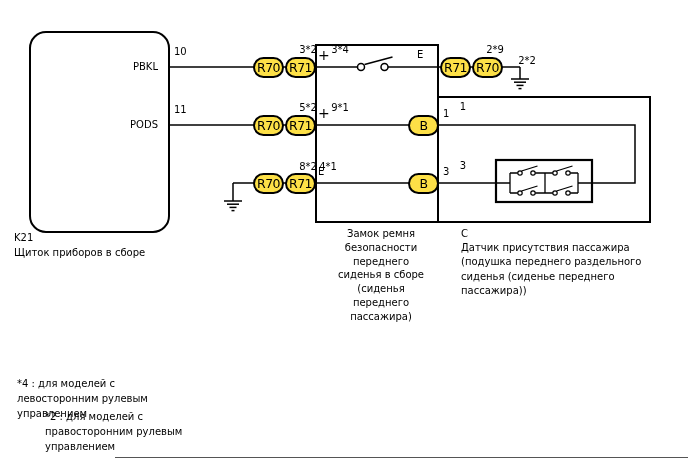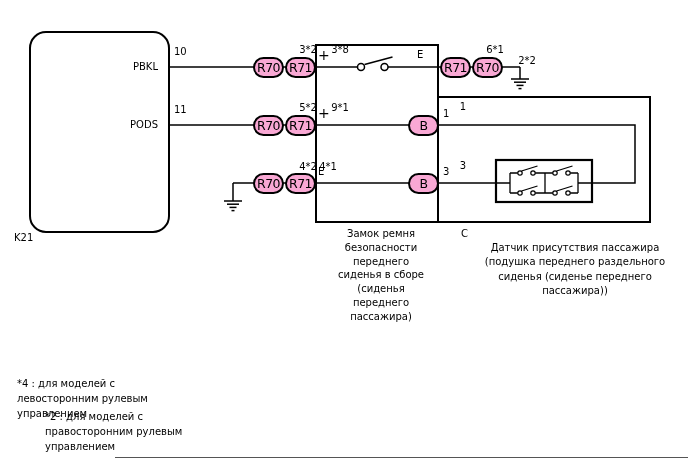--- a/index.html
+++ b/index.html
@@ -4,21 +4,21 @@
 <style>
   html,body{margin:0;padding:0;background:#fff;}
   .stage{position:relative;width:688px;height:463px;background:#ffffff;
          font-family:"DejaVu Sans",sans-serif;overflow:hidden;color:#000;}
   svg.diagram{position:absolute;left:0;top:0;}
   .lbl{position:absolute;font-size:10px;line-height:14.5px;white-space:pre-line;}
   .ctr{transform:translateX(-50%);margin-left:40px;}
   .rt{text-align:right;}
   .sym{font-size:14px;line-height:14px;}
   .oval{position:absolute;box-sizing:border-box;width:31px;height:21px;
-        border:2px solid #000;border-radius:10.5px;background:#f9a8d4;
+        border:2px solid #000;border-radius:10.5px;background:#fde047;
         display:flex;align-items:center;justify-content:center;
         font-size:12.5px;letter-spacing:-0.5px;}
   .cap7{line-height:13.8px;}
   .capS{line-height:14.4px;}
   .fn{line-height:15px;}
   .divider{position:absolute;height:1px;background:#555;}
 </style>
 </head>
 <body>
 
@@ -87,29 +87,29 @@
     </g>
   </svg>
 
   <div class="lbl rt" style="left:60px;top:118px;width:98px;">PODS</div>
   <div class="lbl rt" style="left:60px;top:60px;width:98px;">PBKL</div>
 
   <div class="lbl" style="left:174px;top:45px;">10</div>
   <div class="lbl" style="left:174px;top:103px;">11</div>
 
   <div class="lbl ctr" style="left:268px;top:42.5px;">3*2</div>
-  <div class="lbl ctr" style="left:300px;top:42.5px;">3*8</div>
+  <div class="lbl ctr" style="left:300px;top:42.5px;">3*4</div>
 
   <div class="lbl ctr" style="left:268px;top:100.5px;">5*2</div>
   <div class="lbl ctr" style="left:300px;top:100.5px;">9*1</div>
 
-  <div class="lbl ctr" style="left:268px;top:159.5px;">4*2</div>
+  <div class="lbl ctr" style="left:268px;top:159.5px;">8*2</div>
   <div class="lbl ctr" style="left:288px;top:159.5px;text-align:center;">4*1</div>
 
-  <div class="lbl ctr" style="left:455px;top:42.5px;">6*1</div>
+  <div class="lbl ctr" style="left:455px;top:42.5px;">2*9</div>
   <div class="lbl ctr" style="left:487px;top:54px;">2*2</div>
 
   <div class="oval" style="left:253px;top:56.5px;">R70</div>
   <div class="oval" style="left:285px;top:56.5px;">R71</div>
   <div class="oval" style="left:253px;top:114.5px;">R70</div>
   <div class="oval" style="left:285px;top:114.5px;">R71</div>
   <div class="oval" style="left:253px;top:172.5px;">R70</div>
   <div class="oval" style="left:285px;top:172.5px;">R71</div>
   <div class="oval" style="left:440px;top:56.5px;">R71</div>
   <div class="oval" style="left:472px;top:56.5px;">R70</div>
@@ -121,31 +121,32 @@
 
   <div class="lbl ctr" style="left:423px;top:100px;">1</div>
   <div class="oval" style="left:408px;top:114.5px;">B</div>
   <div class="lbl ctr" style="left:423px;top:159px;">3</div>
   <div class="oval" style="left:408px;top:172.5px;">B</div>
 
   <div class="lbl" style="left:443px;top:107px;">1</div>
   <div class="lbl" style="left:443px;top:165px;">3</div>
 
   <div class="lbl" style="left:14px;top:231px;">K21</div>
+  <div class="lbl" style="left:14px;top:246px;">Щиток приборов в сборе</div>
 
   <div class="lbl cap7" style="left:316px;top:227px;width:130px;text-align:center;">Замок ремня
 безопасности
 переднего
 сиденья в сборе
 (сиденья
 переднего
 пассажира)</div>
 
   <div class="lbl" style="left:461px;top:227px;">C</div>
-  <div class="lbl capS" style="left:461px;top:241px;width:228px;text-align:center;">Датчик присутствия пассажира
+  <div class="lbl capS" style="left:461px;top:241px;width:228px;">Датчик присутствия пассажира
 (подушка переднего раздельного
 сиденья (сиденье переднего
 пассажира))</div>
 
   <div class="lbl fn" style="left:17px;top:376px;width:220px;">*4 : для моделей с
 левосторонним рулевым
 управлением</div>
   <div class="lbl fn" style="left:17px;top:409px;width:220px;margin-left:28px;">*2 : для моделей с
 правосторонним рулевым
 управлением</div>

